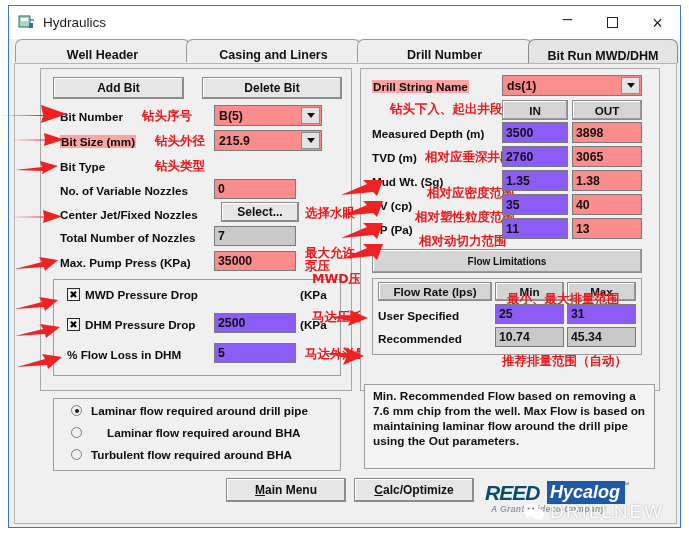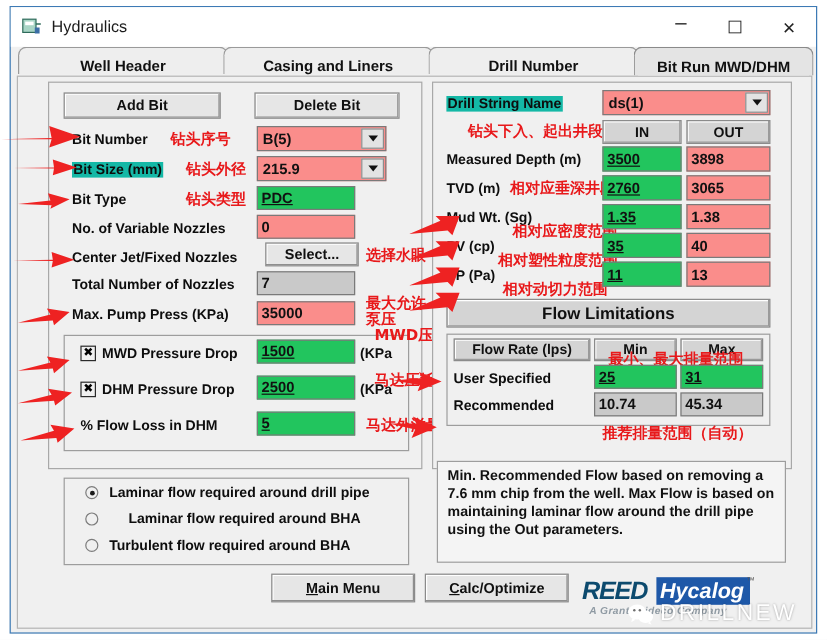--- a/index.html
+++ b/index.html
@@ -28,38 +28,38 @@
   .tab.sel{background:#e4e4e4;border-color:#8a8a8a;height:24px;top:0;z-index:5;}
 
   
   .bodyarea{position:absolute;left:5px;top:57px;width:663px;height:461px;
             background:#f0f0f0;border:1px solid #b4b4b4;box-sizing:border-box;}
 
   .group{position:absolute;border:1px solid #a8a8a8;background:#f0f0f0;box-sizing:border-box;}
   .groupin{position:absolute;border:1px solid #9d9d9d;background:#f0f0f0;box-sizing:border-box;}
 
   .lbl{position:absolute;font-size:11.7px;font-weight:bold;color:#0d0d0d;white-space:nowrap;}
-  .lblgrey{background:#14b8a6;padding:0 1px;}
+  .lblgrey{background:#fca5a5;padding:0 1px;}
 
   .btn{position:absolute;background:#e6e6e6;border:2px outset #f2f2f2;
        box-shadow:inset -1px -1px 0 #8e8e8e, inset 1px 1px 0 #ffffff;
        display:flex;align-items:center;justify-content:center;
        font-size:12px;font-weight:bold;color:#101010;box-sizing:border-box;
        border:1px solid #8b8b8b;}
 
   .hdrcell{position:absolute;background:#d4d4d4;border:1px solid #8b8b8b;
        box-shadow:inset -1px -1px 0 #9a9a9a, inset 1px 1px 0 #ffffff;
        display:flex;align-items:center;justify-content:center;
        font-size:11.7px;font-weight:bold;color:#101010;box-sizing:border-box;}
 
   .fld{position:absolute;box-sizing:border-box;border:1px solid #7a7a7a;
        font-size:12.3px;font-weight:bold;color:#111;
        display:flex;align-items:center;padding-left:3px;}
   .pink{background:#fa8d8b;}
-  .yellow{background:#22c55e;text-decoration:underline;}
+  .yellow{background:#8b5cf6;}
   .grey{background:#c9c9c9;}
 
   .combo{position:absolute;box-sizing:border-box;border:1px solid #7a7a7a;background:#fa8d8b;}
   .combo .cv{position:absolute;left:4px;top:0;bottom:0;display:flex;align-items:center;
              font-size:12.3px;font-weight:bold;color:#111;}
   .combo .carrow{position:absolute;right:1px;top:1px;bottom:1px;width:17px;
         background:#e3e3e3;border:1px solid #8d8d8d;
         display:flex;align-items:center;justify-content:center;}
   .combo .carrow i{display:block;width:0;height:0;border-left:4px solid transparent;
         border-right:4px solid transparent;border-top:5px solid #111;}
@@ -145,21 +145,21 @@
     </div>
   </div>
 
   <div class="bodyarea">
 
     <div class="group" style="left:25px;top:4px;width:312px;height:323px;"></div>
 
     <div class="btn" style="left:38px;top:13px;width:131px;height:22px;">
       <span>Add Bit</span>
     </div>
-    <div class="btn" style="left:197px;top:13px;width:121px;height:22px;">
+    <div class="btn" style="left:187px;top:13px;width:140px;height:22px;">
       <span>Delete Bit</span>
     </div>
 
     <div class="lbl" style="left:45px;top:46px;">Bit Number</div>
     <div class="cn" style="left:127px;top:45px;">钻头序号</div>
     <div class="combo" style="left:199px;top:41px;width:108px;height:21px;">
       <div class="cv">B(5)</div>
       <div class="carrow">
           <i></i>
         </div>
@@ -169,21 +169,20 @@
     <div class="cn" style="left:140px;top:70px;">钻头外径</div>
     <div class="combo" style="left:199px;top:66px;width:108px;height:21px;">
       <div class="cv">215.9</div>
       <div class="carrow">
           <i></i>
         </div>
     </div>
 
     <div class="lbl" style="left:45px;top:96px;">Bit Type</div>
     <div class="cn" style="left:140px;top:95px;">钻头类型</div>
-    <div class="fld yellow" style="left:199px;top:91px;width:82px;height:20px;">PDC</div>
 
     <div class="lbl" style="left:45px;top:120px;">No. of Variable Nozzles</div>
     <div class="fld pink" style="left:199px;top:115px;width:82px;height:20px;">0</div>
 
     <div class="lbl" style="left:45px;top:144px;">Center Jet/Fixed Nozzles</div>
     <div class="btn" style="left:206px;top:138px;width:78px;height:20px;">
       <span>Select...</span>
     </div>
     <div class="cn" style="left:290px;top:142px;">选择水眼</div>
 
@@ -192,21 +191,20 @@
 
     <div class="lbl" style="left:45px;top:192px;">Max. Pump Press (KPa)</div>
     <div class="fld pink" style="left:199px;top:187px;width:82px;height:20px;">35000</div>
     <div class="cn" style="left:290px;top:182px;white-space:pre;">最大允许
 泵压</div>
 
     <div class="groupin" style="left:38px;top:215px;width:288px;height:97px;"></div>
 
     <div class="chk" style="left:52px;top:224px;">✖</div>
     <div class="lbl" style="left:70px;top:224px;">MWD Pressure Drop</div>
-    <div class="fld yellow" style="left:199px;top:219px;width:82px;height:20px;">1500</div>
     <div class="lbl" style="left:285px;top:224px;">(KPa</div>
     <div class="cn" style="left:297px;top:208px;">MWD压耗</div>
 
     <div class="chk" style="left:52px;top:254px;">✖</div>
     <div class="lbl" style="left:70px;top:254px;">DHM Pressure Drop</div>
     <div class="fld yellow" style="left:199px;top:249px;width:82px;height:20px;">2500</div>
     <div class="lbl" style="left:285px;top:254px;">(KPa</div>
     <div class="cn" style="left:297px;top:246px;">马达压耗</div>
 
     <div class="lbl" style="left:52px;top:284px;">% Flow Loss in DHM</div>
@@ -252,21 +250,21 @@
     <div class="lbl" style="left:357px;top:135px;">PV (cp)</div>
     <div class="cn" style="left:400px;top:146px;">相对塑性粒度范围</div>
     <div class="fld yellow" style="left:487px;top:130px;width:66px;height:21px;">35</div>
     <div class="fld pink" style="left:557px;top:130px;width:70px;height:21px;">40</div>
 
     <div class="lbl" style="left:357px;top:159px;">YP (Pa)</div>
     <div class="cn" style="left:404px;top:170px;">相对动切力范围</div>
     <div class="fld yellow" style="left:487px;top:154px;width:66px;height:21px;">11</div>
     <div class="fld pink" style="left:557px;top:154px;width:70px;height:21px;">13</div>
 
-    <div class="hdrcell" style="left:357px;top:185px;width:270px;height:24px;font-size:14px;">Flow Limitations</div>
+    <div class="hdrcell" style="left:357px;top:185px;width:270px;height:24px;font-size:10px;">Flow Limitations</div>
 
     <div class="groupin" style="left:357px;top:214px;width:270px;height:77px;"></div>
     <div class="hdrcell" style="left:363px;top:218px;width:114px;height:19px;">Flow Rate (lps)</div>
     <div class="hdrcell" style="left:480px;top:218px;width:69px;height:19px;">Min</div>
     <div class="hdrcell" style="left:552px;top:218px;width:69px;height:19px;">Max</div>
     <div class="cn" style="left:492px;top:228px;">最小、最大排量范围</div>
 
     <div class="lbl" style="left:363px;top:245px;">User Specified</div>
     <div class="fld yellow" style="left:480px;top:240px;width:69px;height:20px;">25</div>
     <div class="fld yellow" style="left:552px;top:240px;width:69px;height:20px;">31</div>

